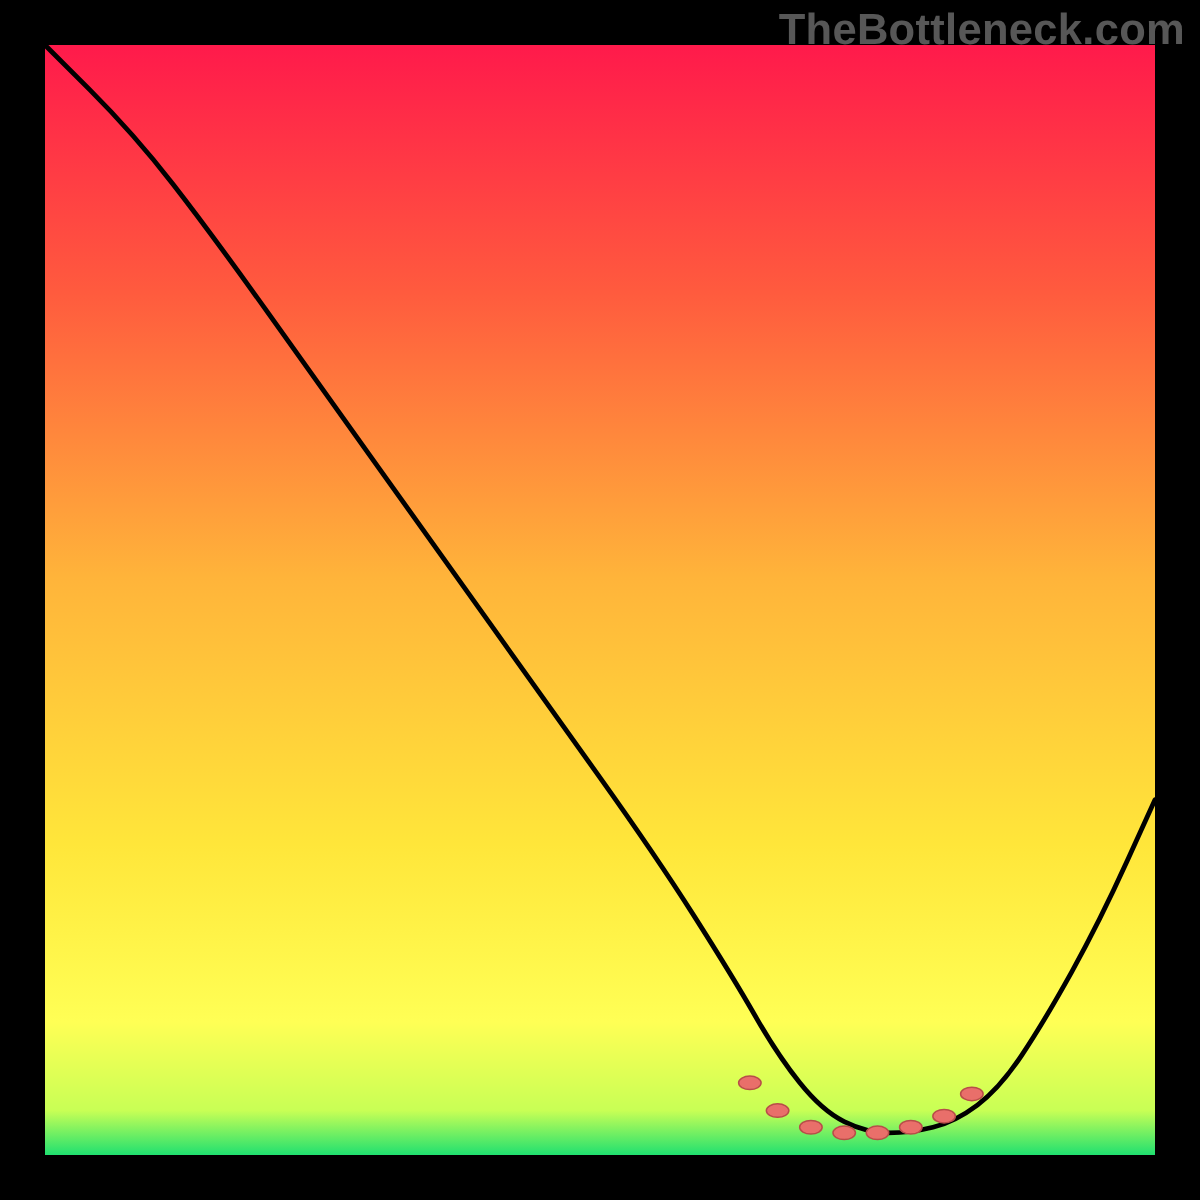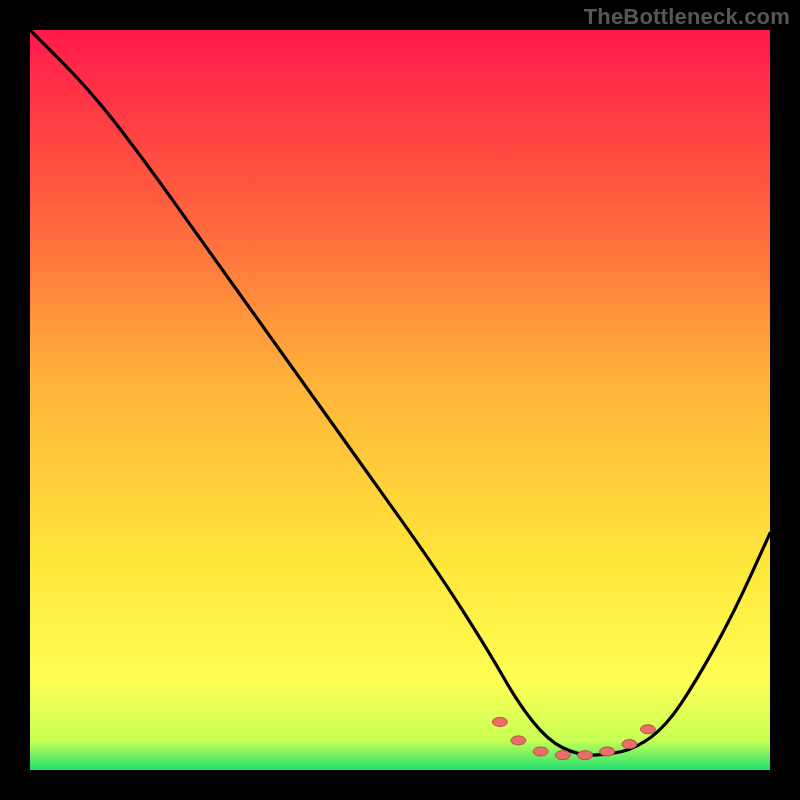--- a/index.html
+++ b/index.html
@@ -15,21 +15,21 @@
     position: relative;
     width: 800px;
     height: 800px;
     background: #000;
   }
   .watermark {
     position: absolute;
     top: 4px;
     right: 10px;
     color: #575757;
-    font-size: 22px;
+    font-size: 29px;
     font-weight: bold;
     letter-spacing: 0.2px;
     z-index: 10;
   }
   .plot {
     position: absolute;
     
     left: 30px;
     top: 30px;
     width: 740px;

